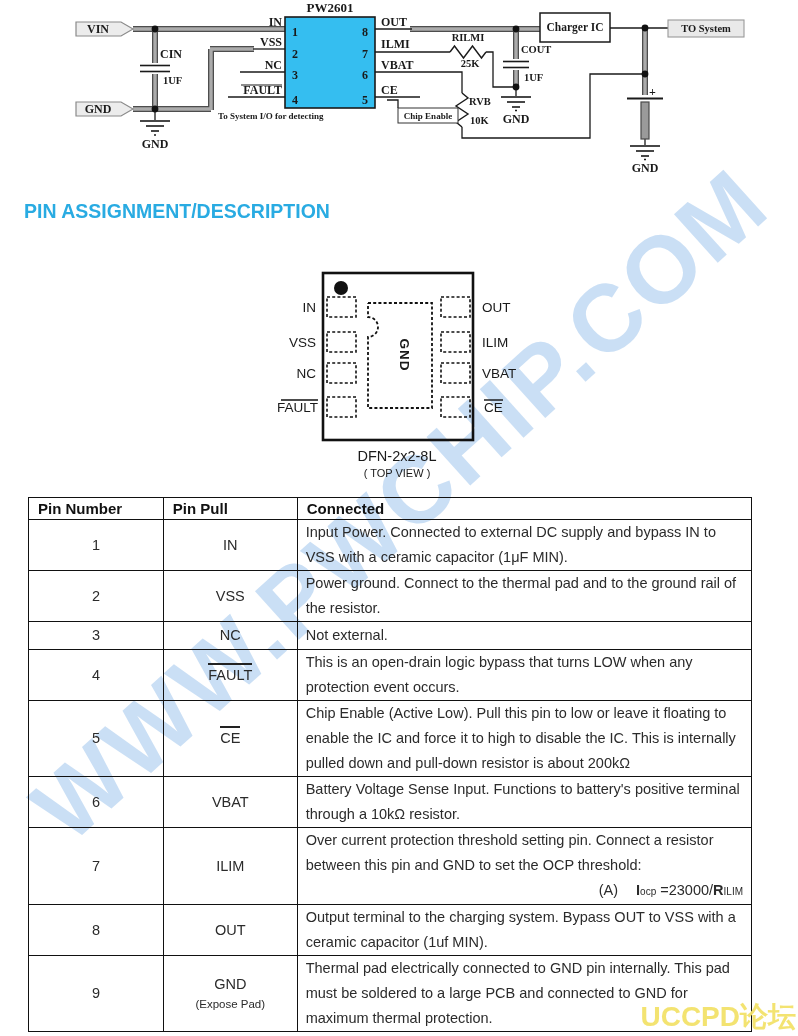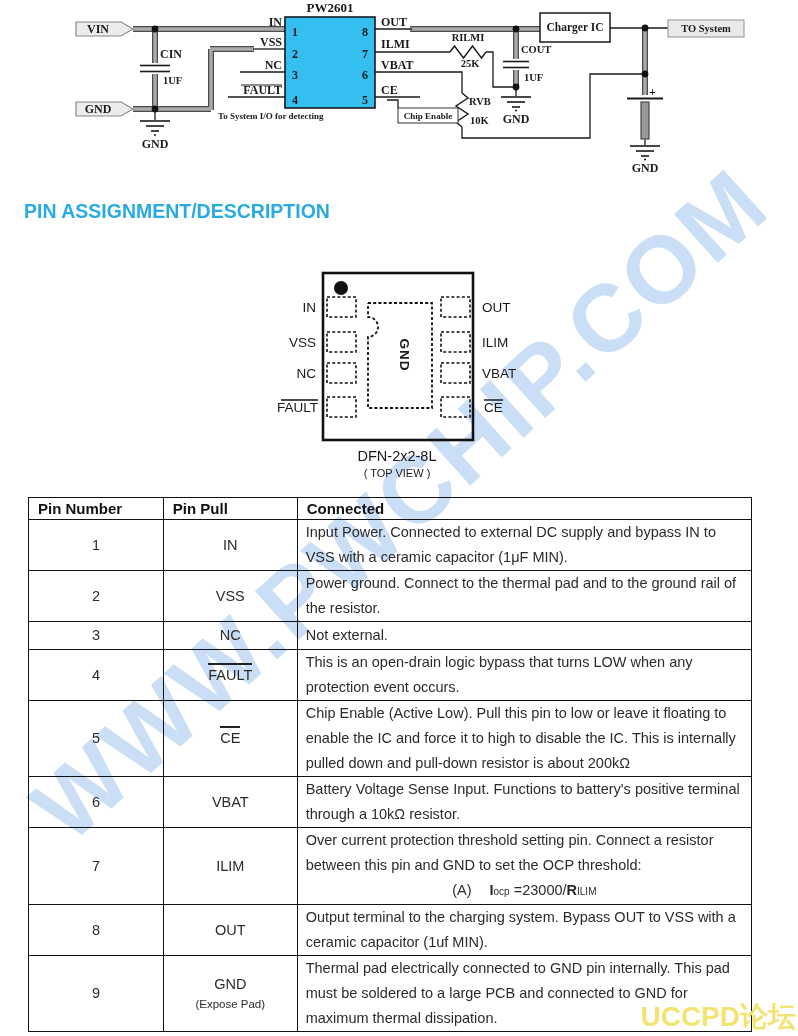--- a/index.html
+++ b/index.html
@@ -30,21 +30,21 @@
   
   #pin-table{position:absolute;left:28px;top:497px;width:724px;border-collapse:collapse;z-index:1;
              font-size:14.5px;color:#2b2b2b;}
   #pin-table th,#pin-table td{border:1.6px solid #111;}
   #pin-table th{text-align:left;font-size:15px;padding:2px 0 2px 9px;color:#111;}
   #pin-table td{line-height:25px;vertical-align:middle;}
   td.c{text-align:center;}
   td.f{padding:0 8px;}
   .ovl{display:inline-block;border-top:2px solid #222;padding-top:3px;line-height:1.05;}
   .namesub{font-size:11.5px;line-height:14px;padding-bottom:4px;}
-  .func-formula{text-align:center;}
+  .func-formula{text-align:right;}
   .fsp{display:inline-block;width:18px;}
   .small{font-size:10px;}
 </style>
 </head>
 <body>
 
 <div id="page">
 
   <div id="wm-diag">WWW.PWCHIP.COM</div>
 
@@ -267,19 +267,19 @@
         <td class="c">8</td>
         <td class="c">OUT</td>
         <td class="f">Output terminal to the charging system. Bypass OUT to VSS with a ceramic capacitor (1uf MIN).</td>
       </tr>
       <tr>
         <td class="c">9</td>
         <td class="c">
           <div>GND</div>
           <div class="namesub">(Expose Pad)</div>
         </td>
-        <td class="f">Thermal pad electrically connected to GND pin internally. This pad must be soldered to a large PCB and connected to GND for maximum thermal dissipation.</td>
+        <td class="f">Thermal pad electrically connected to GND pin internally. This pad must be soldered to a large PCB and connected to GND for maximum thermal protection.</td>
       </tr>
     </tbody>
   </table>
 
   <div id="wm-corner">UCCPD论坛</div>
 </div>
 
 </body></html>

